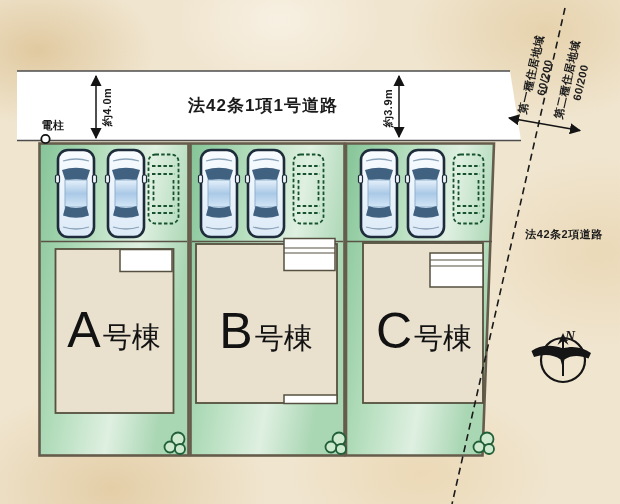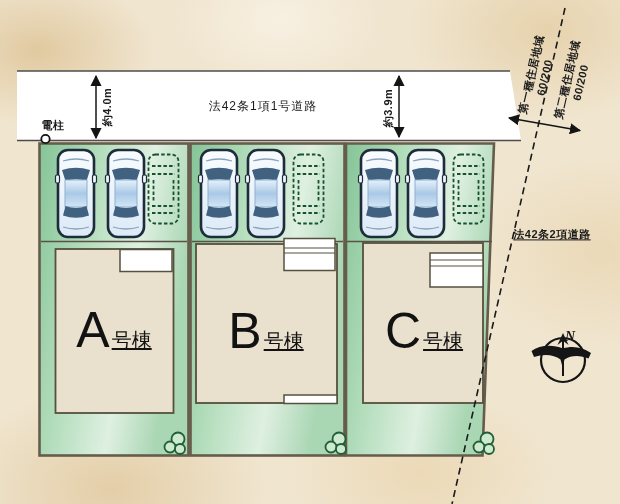--- a/index.html
+++ b/index.html
@@ -17,24 +17,24 @@
       radial-gradient(ellipse 120px 90px at 55% 55%, rgba(247,240,228,.5), transparent 70%);
   }
   svg{position:absolute;left:0;top:0;z-index:1;}
   .lbl{
     position:absolute;z-index:3;white-space:nowrap;color:#1b1b1b;
     transform:translate(-50%,-50%);line-height:1.2;
   }
   .rot90{transform:translate(-50%,-50%) rotate(-90deg);}
   .rot77{transform:translate(-50%,-50%) rotate(-77deg);text-align:center;line-height:1.3;}
   .small{font-size:11px;font-weight:600;letter-spacing:.5px;}
-  .road-name{font-size:12px;font-weight:400;letter-spacing:1px;}
+  .road-name{font-size:17px;font-weight:700;letter-spacing:1px;}
   .lot-label{display:flex;align-items:baseline;gap:2px;color:#121212;}
   .lot-letter{font-size:50px;}
-  .lot-suffix{font-size:20px;text-decoration:underline;}
+  .lot-suffix{font-size:29px;}
   .n-mark{font-family:"Liberation Serif",serif;font-style:italic;font-weight:700;font-size:14px;}
 </style>
 </head>
 <body>
 
 <div id="stage">
 
   <svg width="620" height="504" viewBox="0 0 620 504">
     <defs>
       <linearGradient id="lotG" x1="0" y1="0" x2="1" y2="0.35">
@@ -169,17 +169,17 @@
 
   <div class="lbl small rot77" style="left:538px;top:76px;">
     <div>第一種住居地域</div>
     <div>60/200</div>
   </div>
   <div class="lbl small rot77" style="left:574px;top:81px;">
     <div>第二種住居地域</div>
     <div>60/200</div>
   </div>
 
-  <div class="lbl small" style="left:552px;top:235px;text-decoration:underline;">法42条2項道路</div>
+  <div class="lbl small" style="left:564px;top:235px;">法42条2項道路</div>
 
   <div class="lbl n-mark" style="left:570px;top:337px;">N</div>
 
 </div>
 
 </body></html>

